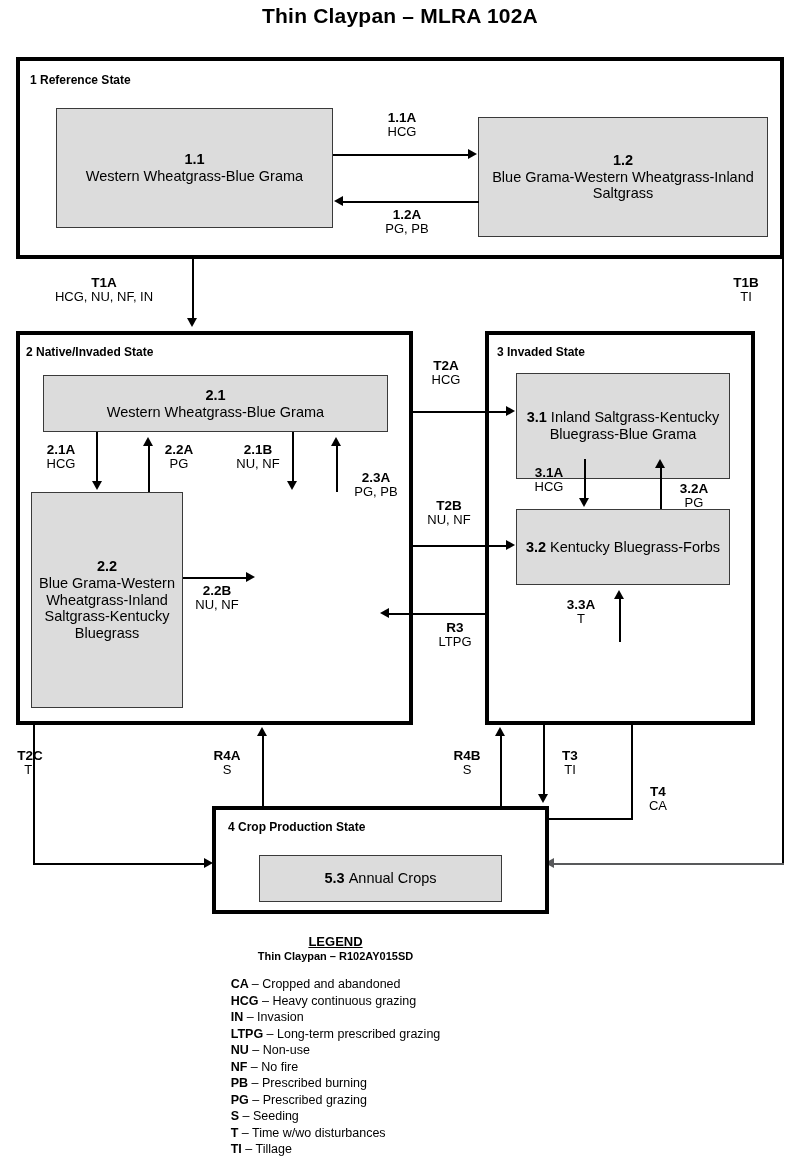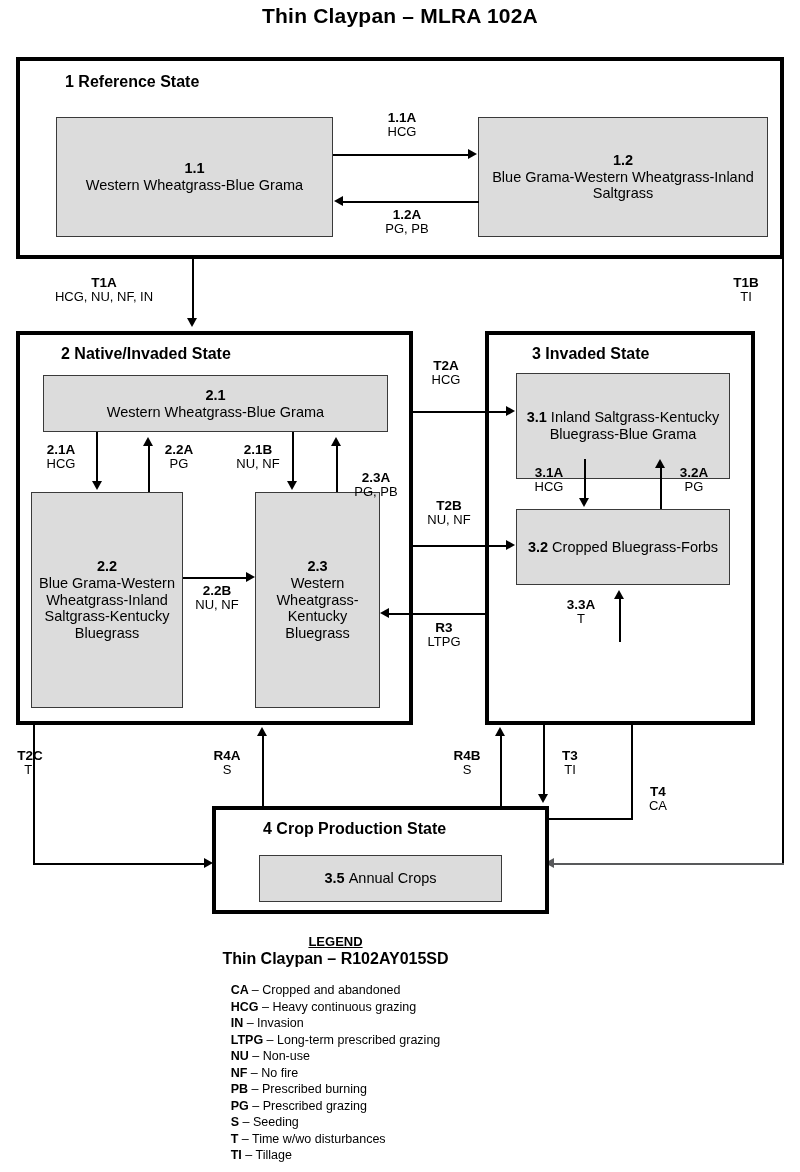--- a/index.html
+++ b/index.html
@@ -30,24 +30,23 @@
   }
 
   
   .state-box {
     border: 4px solid #000000;
     background: #ffffff;
     box-sizing: border-box;
   }
   .state-title {
     position: absolute;
-    font-size: 16px;
+    font-size: 12px;
     font-weight: bold;
     white-space: nowrap;
-    margin-left: 35px;
   }
 
   
   .phase-box {
     border: 1px solid #3a3a3a;
     background: #dcdcdc;
     box-sizing: border-box;
     display: flex;
     flex-direction: column;
     align-items: center;
@@ -103,21 +102,21 @@
   .ah.left.grey { border-right-color: #58595b; }
 
   
   #legend { left: 0; top: 934px; width: 671px; text-align: center; }
   #legend-heading {
     font-size: 13px;
     font-weight: bold;
     text-decoration: underline;
   }
   #legend-subtitle {
-    font-size: 16px;
+    font-size: 11px;
     font-weight: bold;
     margin-top: 1px;
   }
   #legend-list {
     margin: 14px 0 0 0;
     padding: 0;
     list-style: none;
     display: inline-block;
     text-align: left;
     font-size: 12.5px;
@@ -129,21 +128,21 @@
 </head>
 <body>
 
 <div id="canvas">
 
   <div class="abs" id="page-title">Thin Claypan – MLRA 102A</div>
 
   <div class="abs state-box" style="left:16px; top:57px; width:768px; height:202px;"></div>
   <div class="state-title" style="left:30px; top:73px;">1 Reference State</div>
 
-  <div class="abs phase-box" style="left:56px; top:117px; width:277px; height:120px;">
+  <div class="abs phase-box" style="left:56px; top:108px; width:277px; height:120px;">
     <span class="pnum">1.1</span>
     <span>Western Wheatgrass-Blue Grama</span>
   </div>
 
   <div class="abs phase-box" style="left:478px; top:117px; width:290px; height:120px;">
     <span class="pnum">1.2</span>
     <span>Blue Grama-Western Wheatgrass-Inland Saltgrass</span>
   </div>
 
   <div class="abs ln h" style="left:333px; top:154px; width:136px;"></div>
@@ -181,24 +180,20 @@
   <div class="abs phase-box" style="left:43px; top:375px; width:345px; height:57px;">
     <span class="pnum">2.1</span>
     <span>Western Wheatgrass-Blue Grama</span>
   </div>
 
   <div class="abs phase-box" style="left:31px; top:492px; width:152px; height:216px;">
     <span class="pnum">2.2</span>
     <span>Blue Grama-Western Wheatgrass-Inland Saltgrass-Kentucky Bluegrass</span>
   </div>
 
-  <div class="abs phase-box" style="left:255px; top:492px; width:125px; height:216px;">
-    <span class="pnum">2.3</span>
-    <span>Western Wheatgrass-Kentucky Bluegrass</span>
-  </div>
 
   <div class="abs ln v" style="left:96px; top:432px; width:1.6px; height:52px;"></div>
   <div class="ah down" style="left:92px; top:481px;"></div>
   <div class="tlabel left-al" style="left:33px; top:442px; width:56px; text-align:center;">
     <span class="code">2.1A</span>
     <span class="drv">HCG</span>
   </div>
 
   <div class="abs ln v" style="left:148px; top:445px; width:1.6px; height:47px;"></div>
   <div class="ah up" style="left:143px; top:437px;"></div>
@@ -234,35 +229,35 @@
   <div class="abs phase-box" style="left:516px; top:373px; width:214px; height:106px;">
     <span class="phase-inline">
       <span class="pnum">3.1 </span>
       <span>Inland Saltgrass-Kentucky Bluegrass-Blue Grama</span>
     </span>
   </div>
 
   <div class="abs phase-box" style="left:516px; top:509px; width:214px; height:76px;">
     <span class="phase-inline">
       <span class="pnum">3.2 </span>
-      <span>Cropped Bluegrass-Forbs</span>
+      <span>Kentucky Bluegrass-Forbs</span>
     </span>
   </div>
 
 
   <div class="abs ln v" style="left:584px; top:459px; width:1.6px; height:42px;"></div>
   <div class="ah down" style="left:579px; top:498px;"></div>
   <div class="tlabel" style="left:519px; top:465px; width:60px;">
     <span class="code">3.1A</span>
     <span class="drv">HCG</span>
   </div>
 
   <div class="abs ln v" style="left:660px; top:467px; width:1.6px; height:42px;"></div>
   <div class="ah up" style="left:655px; top:459px;"></div>
-  <div class="tlabel" style="left:666px; top:465px; width:56px;">
+  <div class="tlabel" style="left:666px; top:481px; width:56px;">
     <span class="code">3.2A</span>
     <span class="drv">PG</span>
   </div>
 
   <div class="abs ln v" style="left:619px; top:597px; width:1.6px; height:45px;"></div>
   <div class="ah up" style="left:614px; top:590px;"></div>
   <div class="tlabel" style="left:551px; top:597px; width:60px;">
     <span class="code">3.3A</span>
     <span class="drv">T</span>
   </div>
@@ -276,31 +271,31 @@
 
   <div class="abs ln h" style="left:413px; top:545px; width:95px;"></div>
   <div class="ah right" style="left:506px; top:540px;"></div>
   <div class="tlabel" style="left:412px; top:498px; width:74px;">
     <span class="code">T2B</span>
     <span class="drv">NU, NF</span>
   </div>
 
   <div class="abs ln h" style="left:388px; top:613px; width:100px;"></div>
   <div class="ah left" style="left:380px; top:608px;"></div>
-  <div class="tlabel" style="left:409px; top:620px; width:70px;">
+  <div class="tlabel" style="left:409px; top:620px; width:70px;padding-left:11px;">
     <span class="code">R3</span>
     <span class="drv">LTPG</span>
   </div>
 
   <div class="abs state-box" style="left:212px; top:806px; width:337px; height:108px;"></div>
   <div class="state-title" style="left:228px; top:820px;">4 Crop Production State</div>
 
   <div class="abs phase-box" style="left:259px; top:855px; width:243px; height:47px;">
     <span class="phase-inline">
-      <span class="pnum">3.5 </span>
+      <span class="pnum">5.3 </span>
       <span>Annual Crops</span>
     </span>
   </div>
 
   <div class="abs ln v" style="left:33px; top:725px; width:1.6px; height:139px;"></div>
   <div class="abs ln h" style="left:33px; top:863px; width:174px;"></div>
   <div class="ah right" style="left:204px; top:858px;"></div>
   <div class="tlabel" style="left:-2px; top:748px; width:64px;">
     <span class="code">T2C</span>
     <span class="drv">TI</span>

